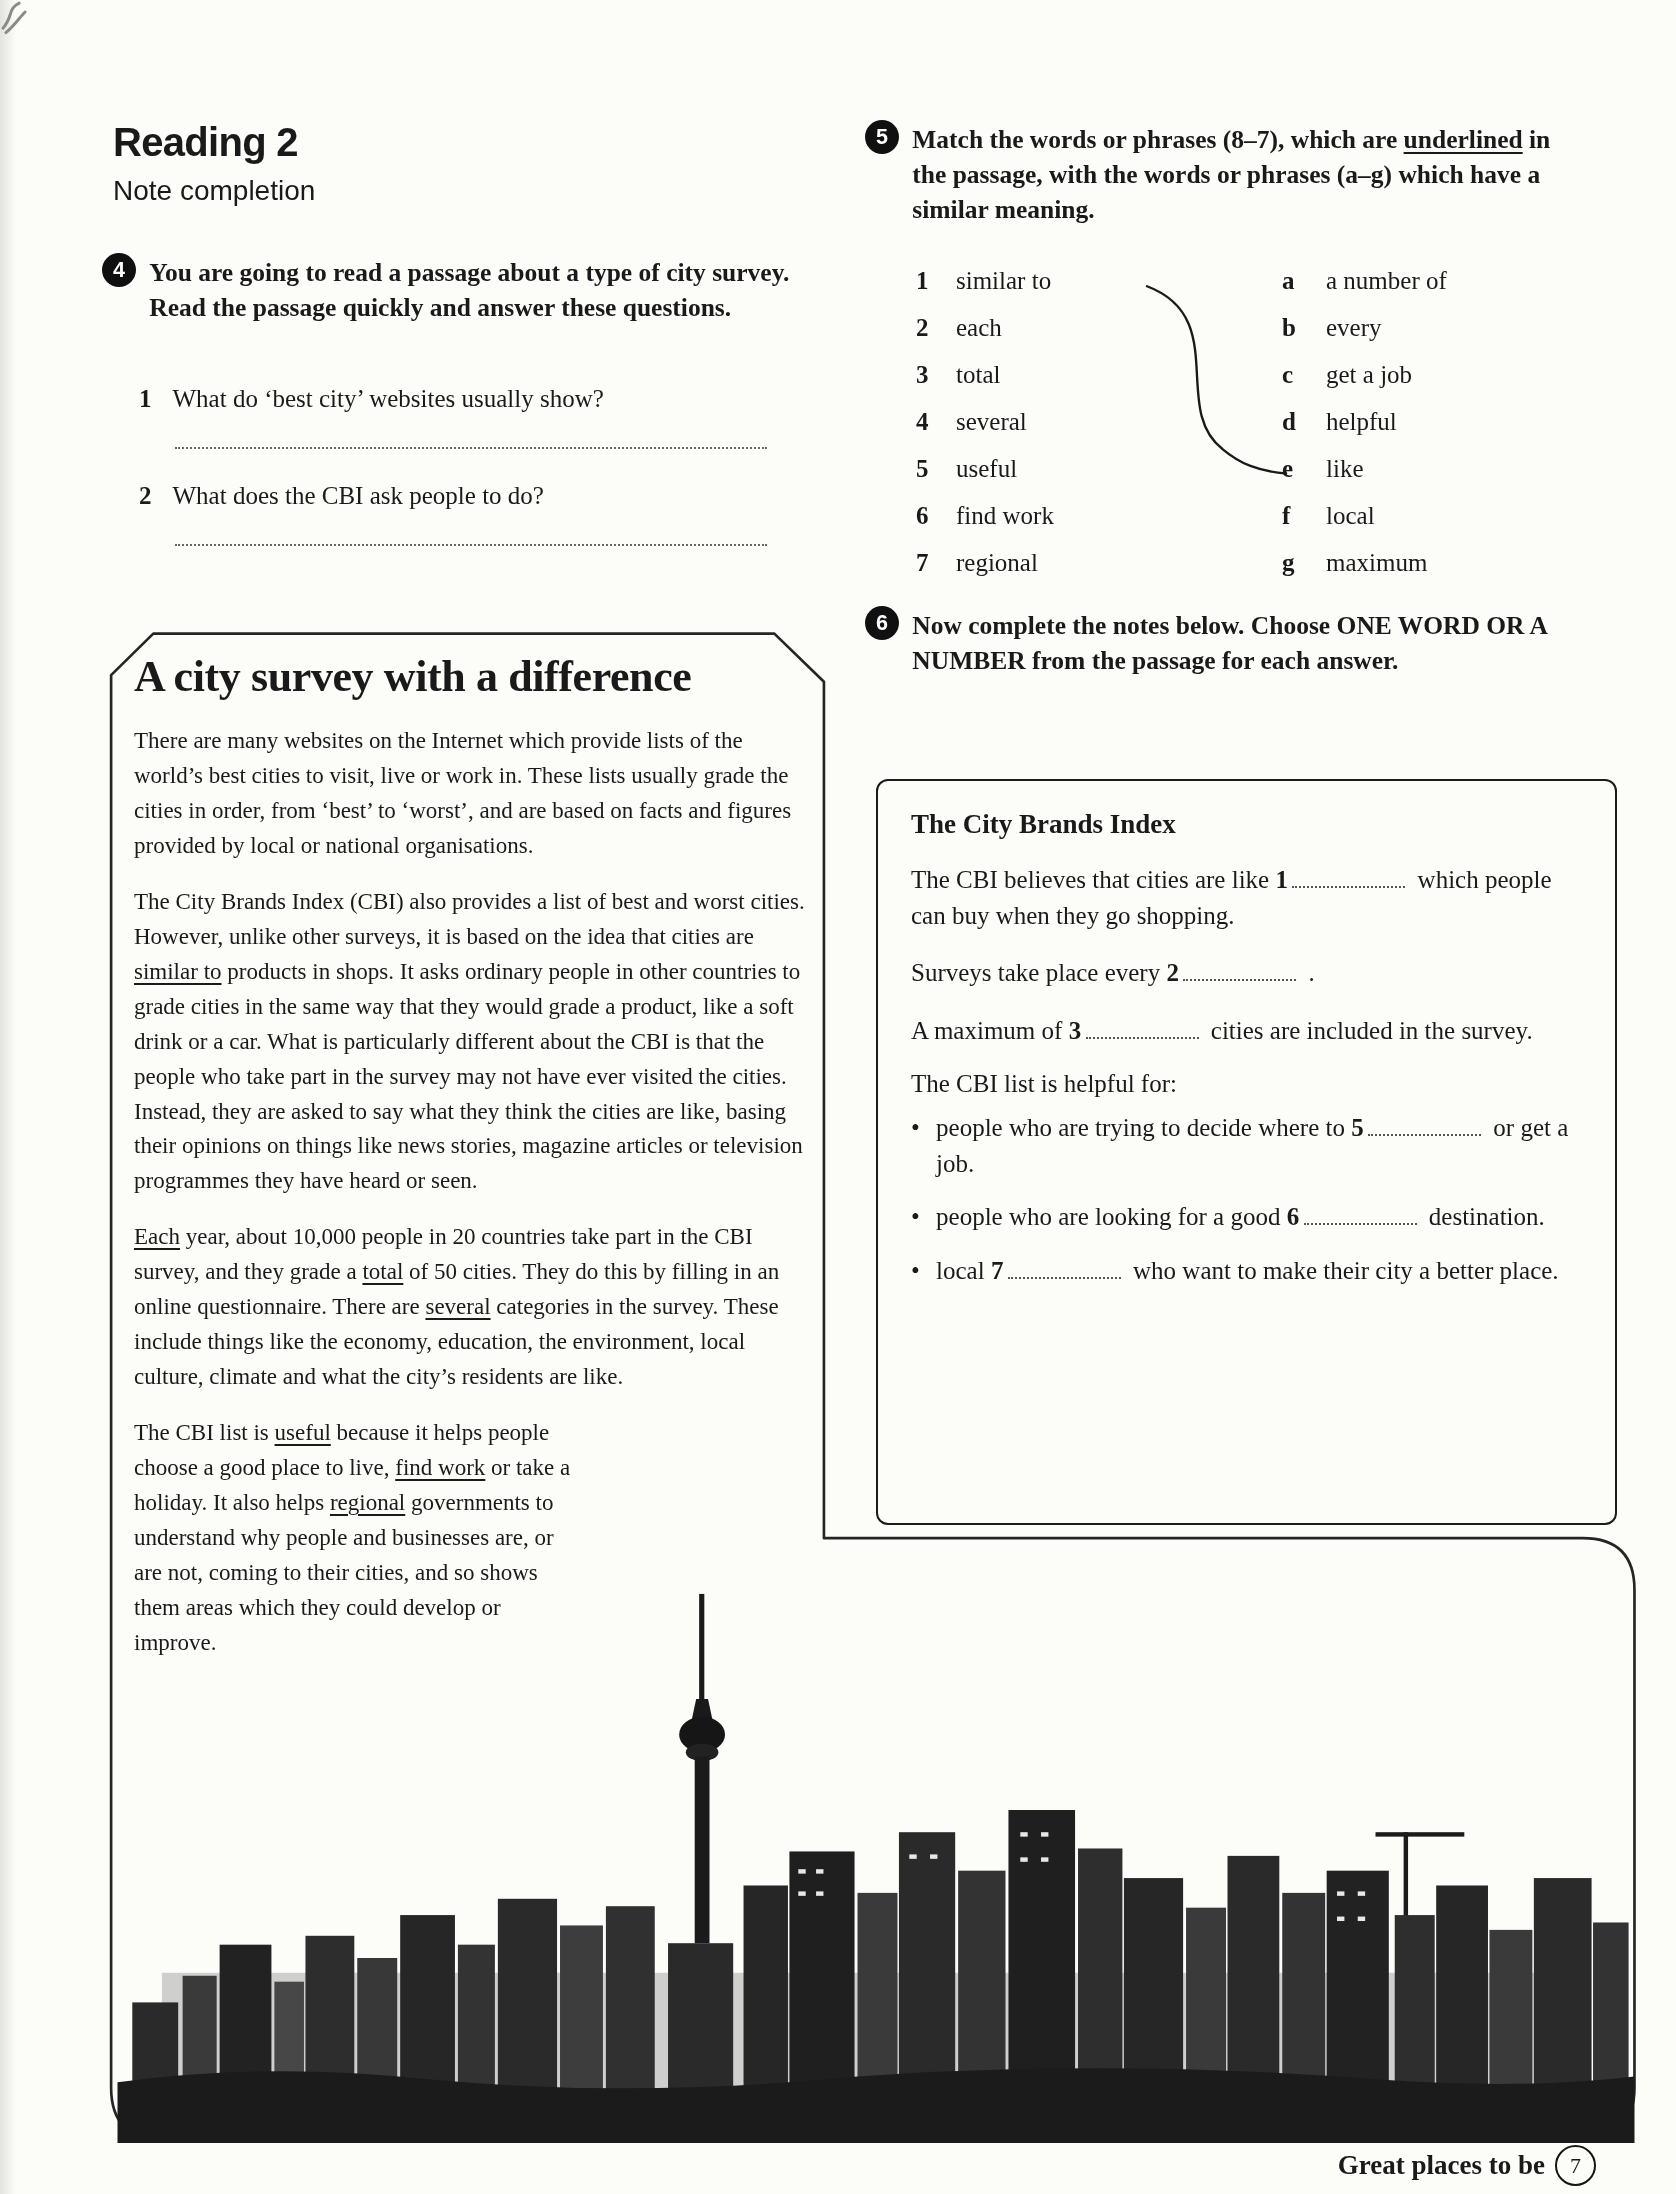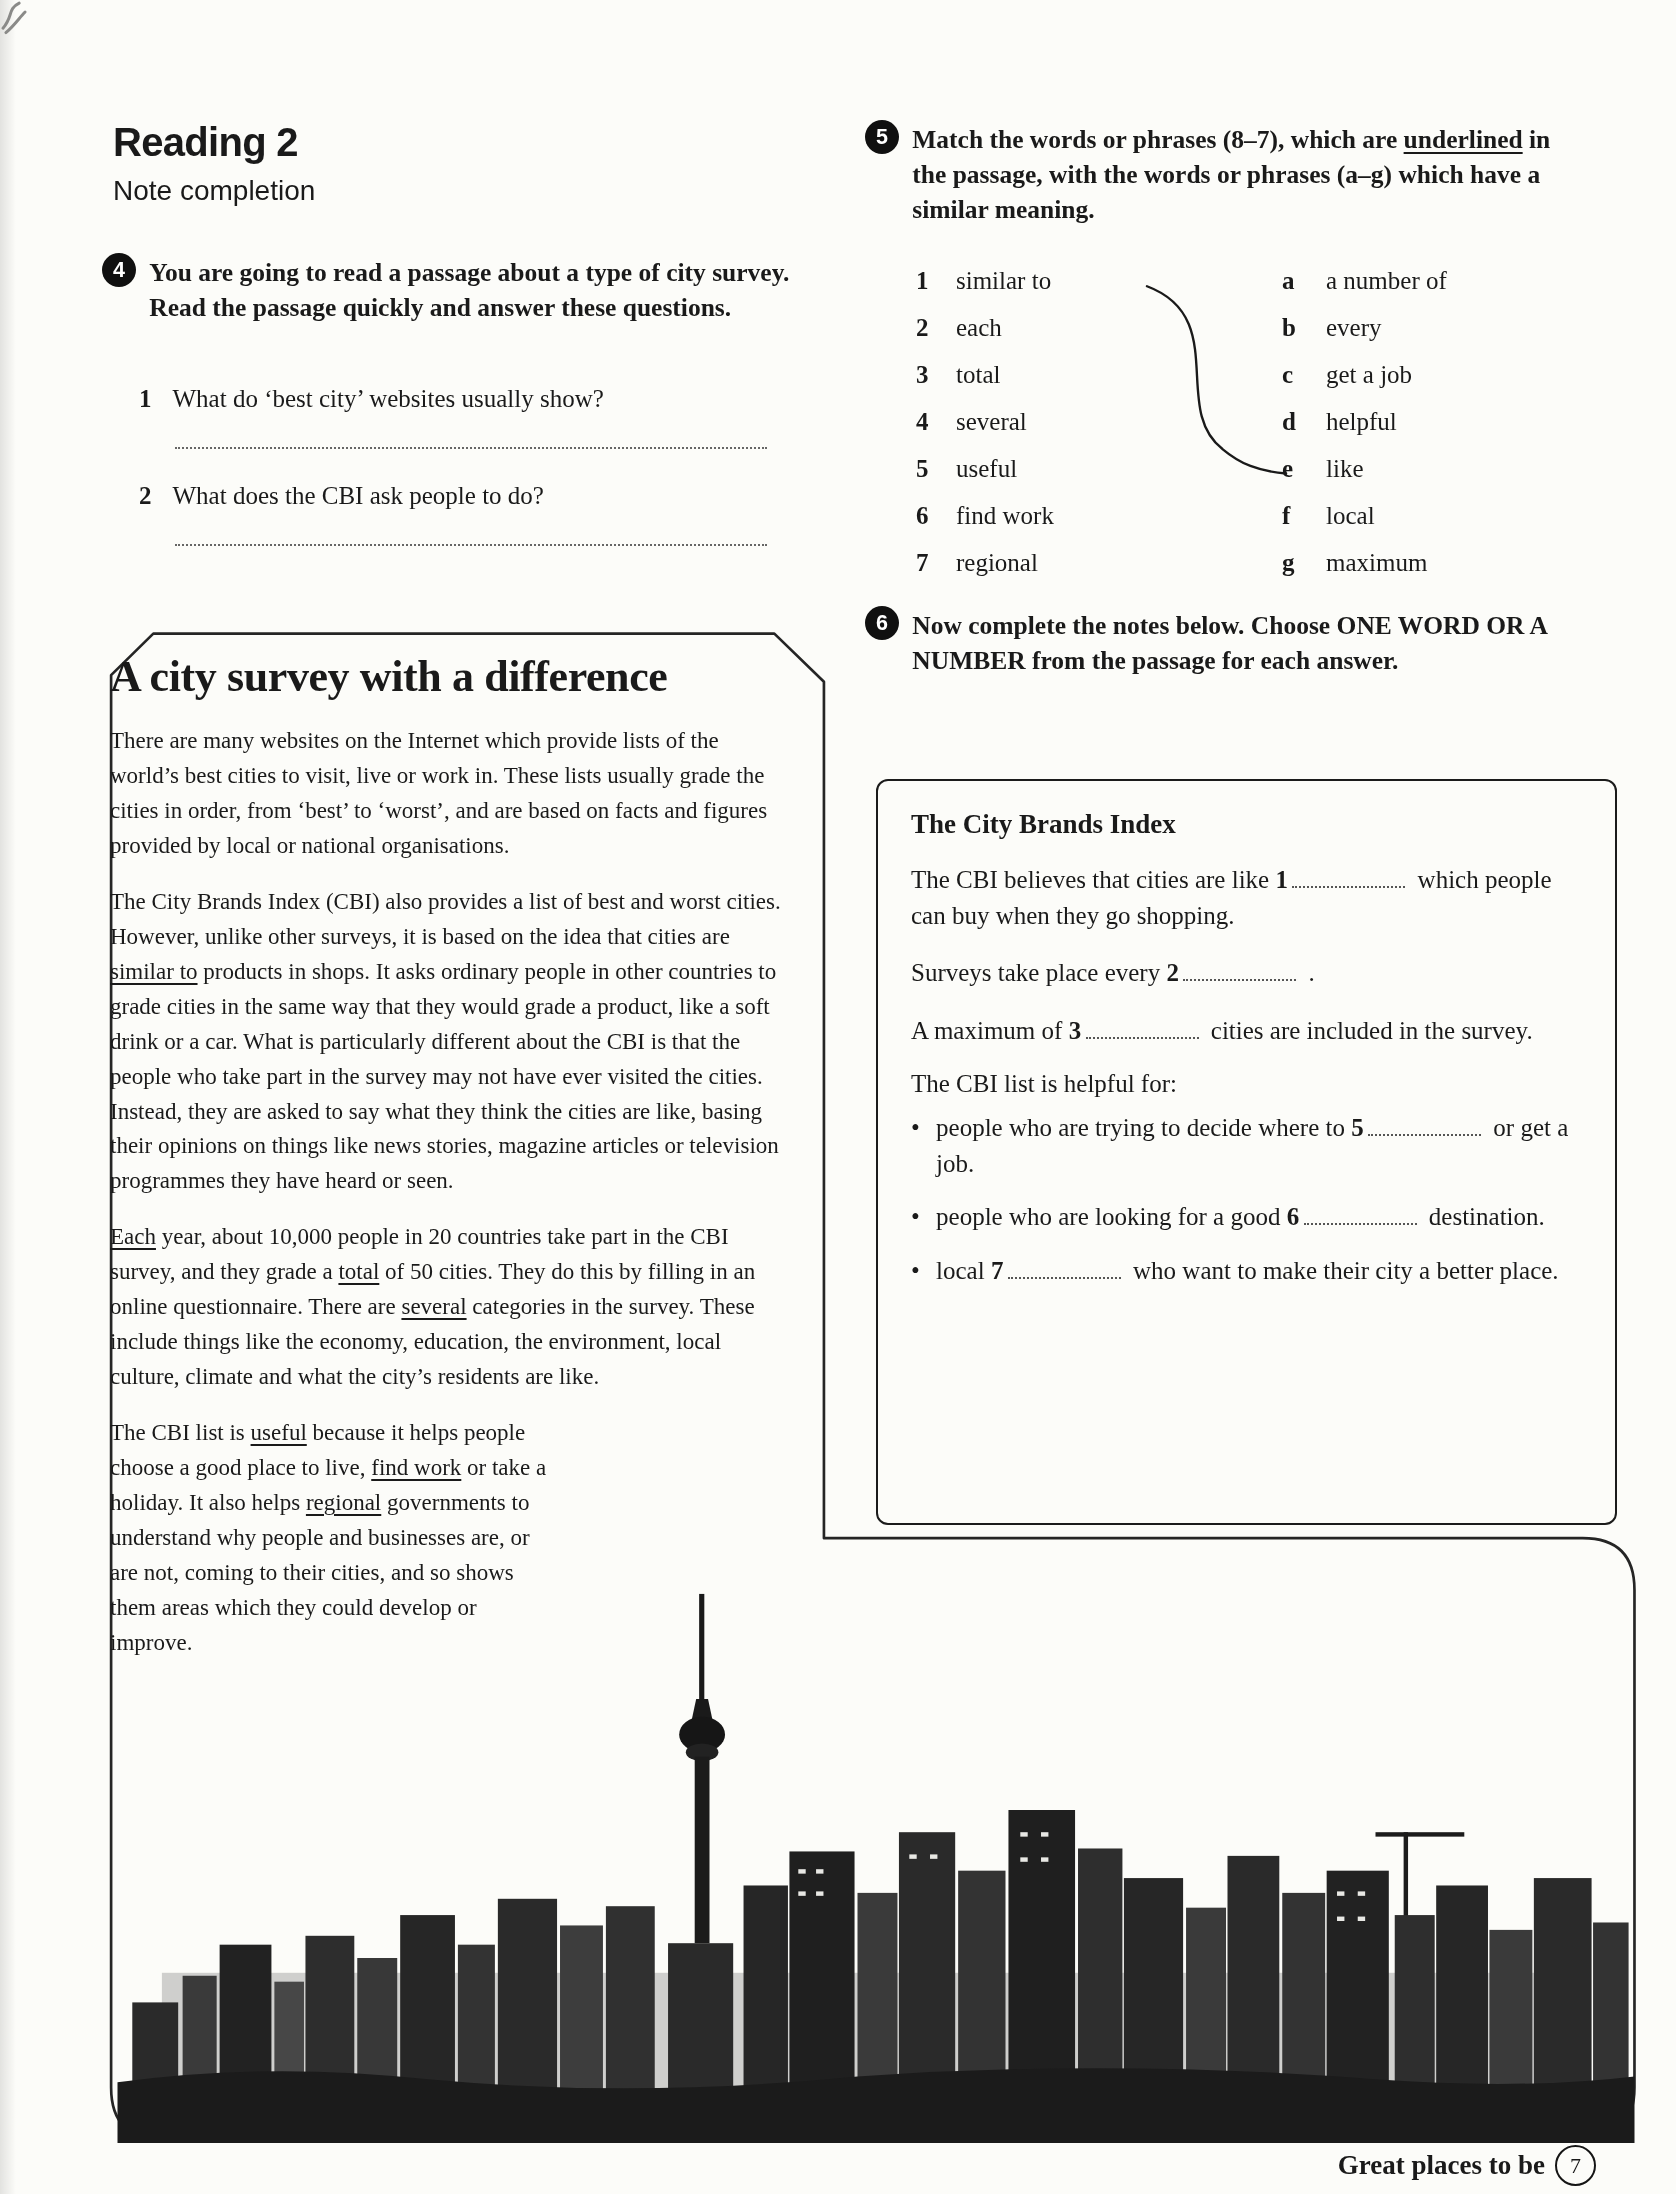--- a/index.html
+++ b/index.html
@@ -39,21 +39,21 @@
   #ex6{left:865px;top:606px;width:748px;}
   #ex6 .instr{width:681px;}
 
   .questions{position:absolute;left:139px;top:385px;width:666px;z-index:4;}
   .question{display:flex;gap:21px;font-size:25px;}
   .qnum{font-weight:700;}
   .answer-line{margin:34px 0 33px 36px;width:592px;border-bottom:2.6px dotted #666;height:0;}
 
   
   .outline-svg{position:absolute;left:0;top:0;z-index:1;}
-  .passage{position:absolute;left:110px;top:651px;width:675px;z-index:2;}
+  .passage{position:absolute;left:134px;top:651px;width:675px;z-index:2;}
   .passage h2{margin:0 0 22px 0;font-size:44px;font-weight:700;letter-spacing:-0.4px;}
   .passage p{margin:0 0 21px 0;font-size:23px;line-height:1.52;}
   .wrap-spacer{float:right;width:222px;height:311px;margin-top:74px;}
 
   
   .match{position:absolute;left:916px;top:268px;z-index:4;
     display:grid;grid-template-columns:40px 326px 44px auto;row-gap:22px;
     font-size:25px;line-height:1;}
   .match .n,.match .l{font-weight:700;}
   .connector{position:absolute;left:1036px;top:252px;z-index:4;}

